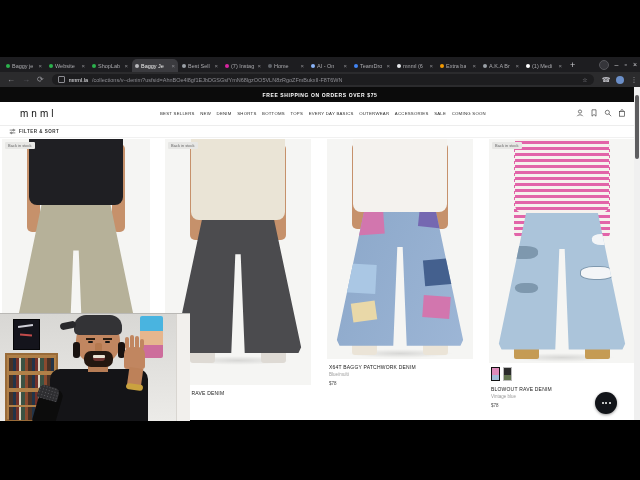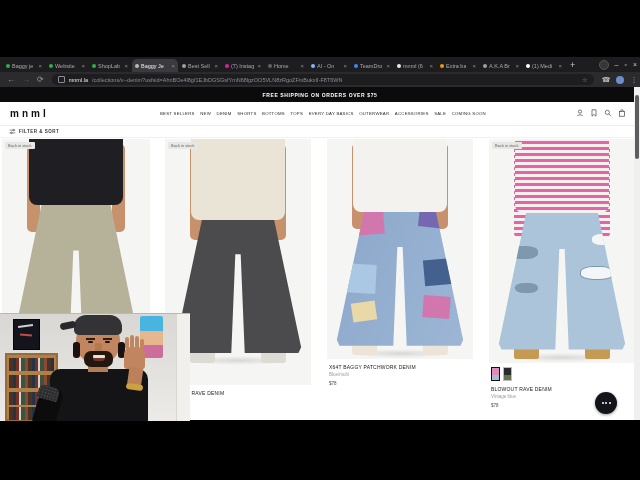--- a/index.html
+++ b/index.html
@@ -32,21 +32,21 @@
   .toolright{display:flex;align-items:center;gap:6px;margin-left:8px;color:#b9b9bf;}
   .puzzle{font-size:7px;}
   .avatar{width:8px;height:8px;border-radius:50%;background:#6b8fc9;}
   .dots{font-size:7px;letter-spacing:0;}
 
   
   .page{position:absolute;left:0;top:30px;width:640px;height:333px;background:var(--page,#fff);overflow:hidden;}
   .banner{position:absolute;left:0;top:0;width:640px;height:15px;background:var(--banner,#0b0b0b);
           color:#fff;font-size:5px;letter-spacing:.6px;display:flex;align-items:center;justify-content:center;font-weight:700;}
   .siteheader{position:absolute;left:0;top:15px;width:640px;height:23px;border-bottom:1px solid #ededed;}
-  .logo{position:absolute;left:10px;top:6px;font-size:10px;font-weight:700;letter-spacing:3px;color:#111;}
+  .logo{position:absolute;left:20px;top:6px;font-size:10px;font-weight:400;letter-spacing:3px;color:#111;}
   .nav{position:absolute;left:160px;top:9px;width:326px;display:flex;justify-content:space-between;}
   .nav span{font-size:4.3px;letter-spacing:.25px;color:#2b2b2b;white-space:nowrap;}
   .hicons{position:absolute;right:14px;top:7px;display:flex;gap:6px;align-items:center;}
   .hicons svg{display:block;}
   .filterrow{position:absolute;left:0;top:38px;width:640px;height:13px;border-bottom:1px solid #f1f1f1;
              display:flex;align-items:center;gap:3px;padding-left:9px;box-sizing:border-box;}
   .filterrow span{font-size:4.5px;letter-spacing:.5px;color:#333;font-weight:700;}
 
   
   .card{position:absolute;top:52px;}

